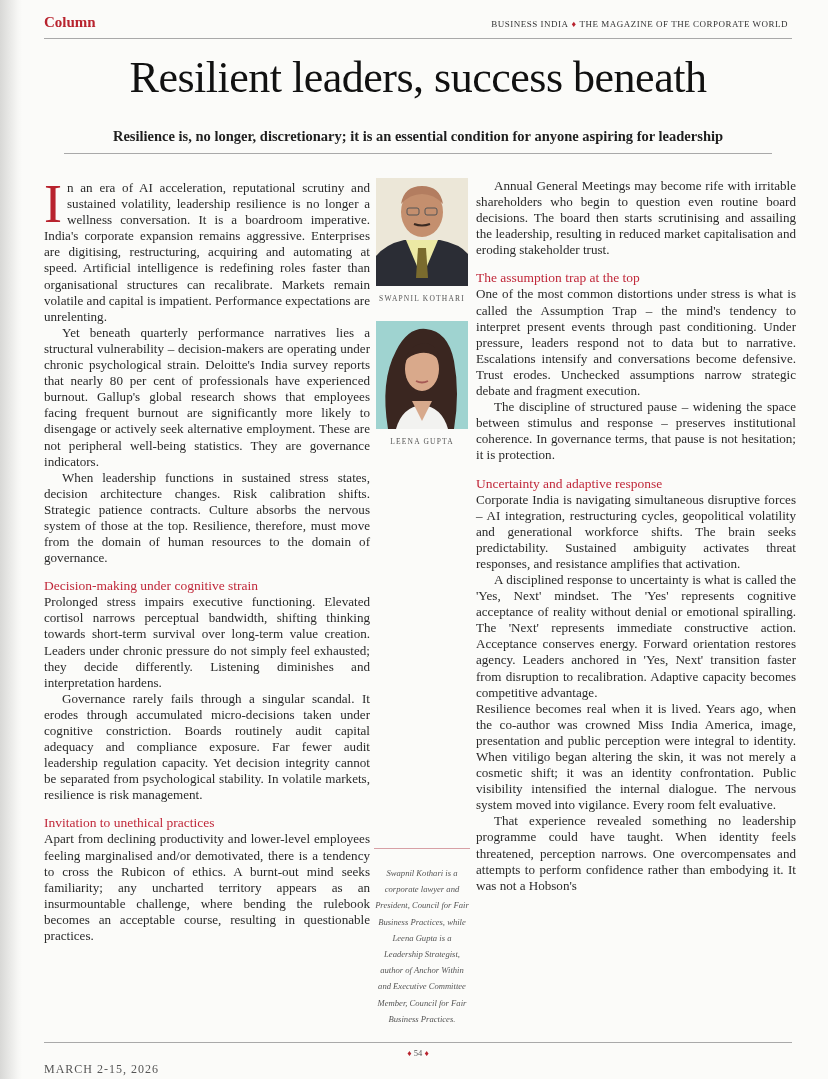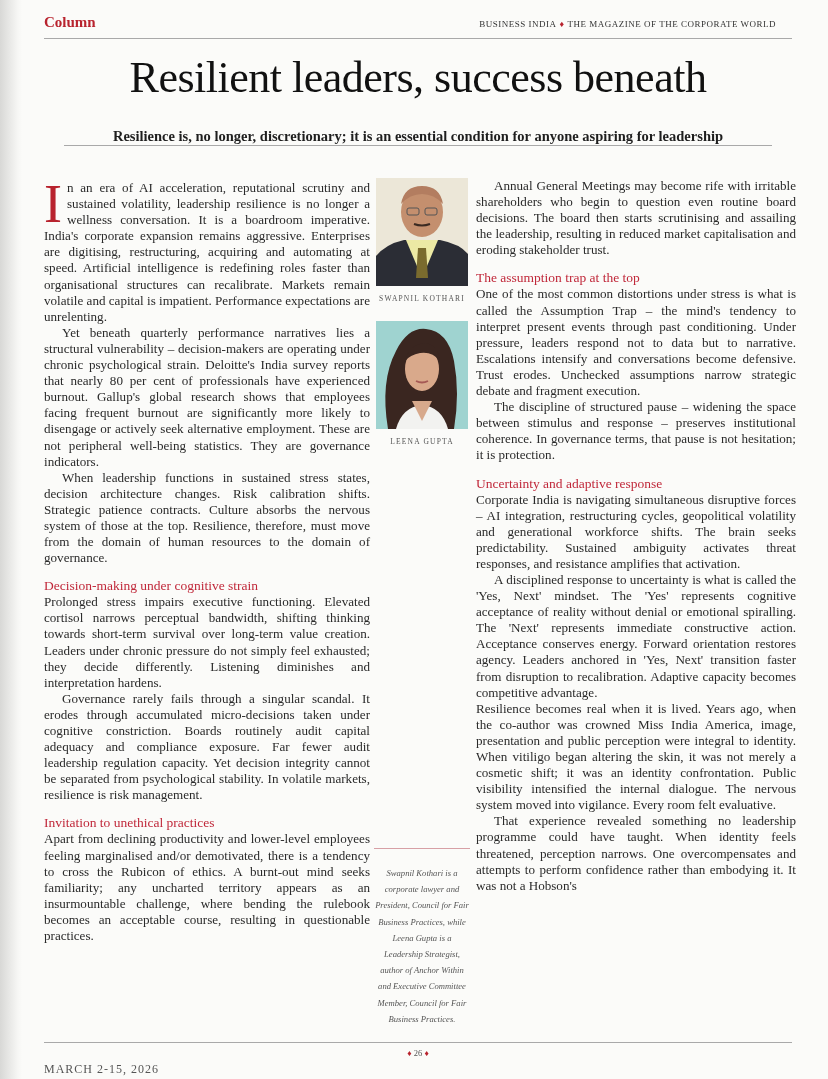--- a/index.html
+++ b/index.html
@@ -19,35 +19,35 @@
     position: absolute; left: 0; top: 12px; width: 748px; height: 26px;
     border-bottom: 1.5px solid #a9a9a9;
     text-align: right;
   }
   .section-label {
     position: absolute; left: 0; top: 2px;
     font-family: "Liberation Serif", serif; font-weight: bold;
     color: #b8232e; font-size: 15px;
   }
   .masthead {
-    position: absolute; right: 16px; top: 7px;
+    position: absolute; right: 4px; top: 7px;
     font-family: "Liberation Serif", serif;
     font-size: 9px; letter-spacing: 0.5px; color: #333;
   }
   .masthead .diamond { color: #b8232e; margin: 0 3px; }
   .headline {
     position: absolute; left: 0; top: 56px; width: 748px; text-align: center;
     font-family: "Liberation Serif", serif; font-size: 44px; color: #111;
     letter-spacing: -0.5px; line-height: 1;
   }
   .deck {
     position: absolute; left: 20px; top: 128px; width: 708px; text-align: center;
     font-family: "Liberation Serif", serif; font-weight: bold;
     font-size: 14.5px; color: #1e1e1e;
-    border-bottom: 1.5px solid #a9a9a9;
+    padding-bottom: 8px; border-bottom: 1.5px solid #a9a9a9;
   }
   .col {
     position: absolute; font-size: 13.1px; line-height: 16.1px; text-align: justify;
     hyphens: manual;
   }
   .col p { margin: 0; text-indent: 18px; }
   .col p.noindent { text-indent: 0; }
   .col h3 {
     margin: 12px 0 0 0; font-size: 13.5px; line-height: 16px;
     color: #c0283a; font-weight: normal; text-indent: 0;
@@ -153,17 +153,17 @@
     <h3>Uncertainty and adaptive response</h3>
     <p class="noindent">Corporate India is navigating simultaneous disruptive forces – AI integration, restructuring cycles, geopolitical volatility and generational workforce shifts. The brain seeks predictability. Sustained ambiguity activates threat responses, and resistance amplifies that activation.</p>
     <p>A disciplined response to uncertainty is what is called the 'Yes, Next' mindset. The 'Yes' represents cognitive acceptance of reality without denial or emotional spiralling. The 'Next' represents immediate constructive action. Acceptance conserves energy. Forward orientation restores agency. Leaders anchored in 'Yes, Next' transition faster from disruption to recalibration. Adaptive capacity becomes competitive advantage.</p>
     <p class="noindent">Resilience becomes real when it is lived. Years ago, when the co-author was crowned Miss India America, image, presentation and public perception were integral to identity. When vitiligo began altering the skin, it was not merely a cosmetic shift; it was an identity confrontation. Public visibility intensified the internal dialogue. The nervous system moved into vigilance. Every room felt evaluative.</p>
     <p>That experience revealed something no leadership programme could have taught. When identity feels threatened, perception narrows. One overcompensates and attempts to perform confidence rather than embodying it. It was not a Hobson's</p>
   </div>
 
   <div class="footer-rule"></div>
   <div class="folio">
     <span class="diamond">♦</span>
-    <span>26</span>
+    <span>54</span>
     <span class="diamond">♦</span>
   </div>
   <div class="issue-date">MARCH 2-15, 2026</div>
 </div>
 
 </body></html>

